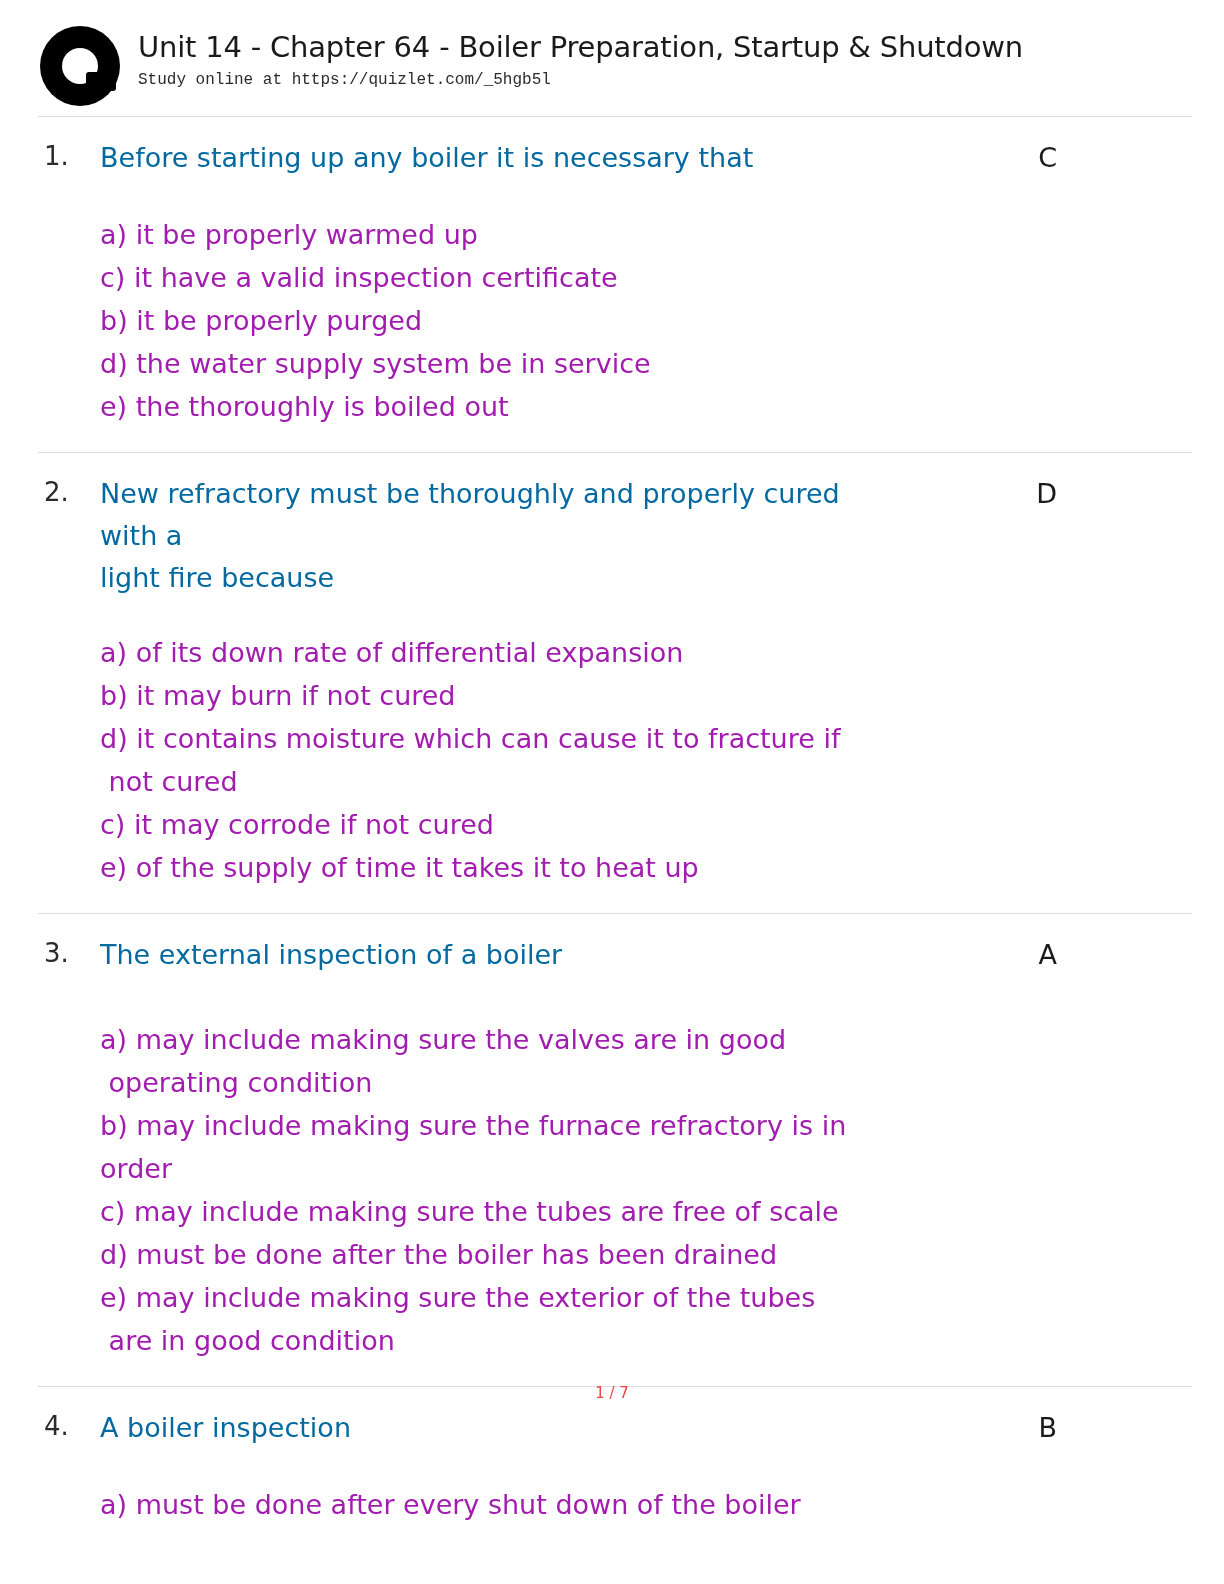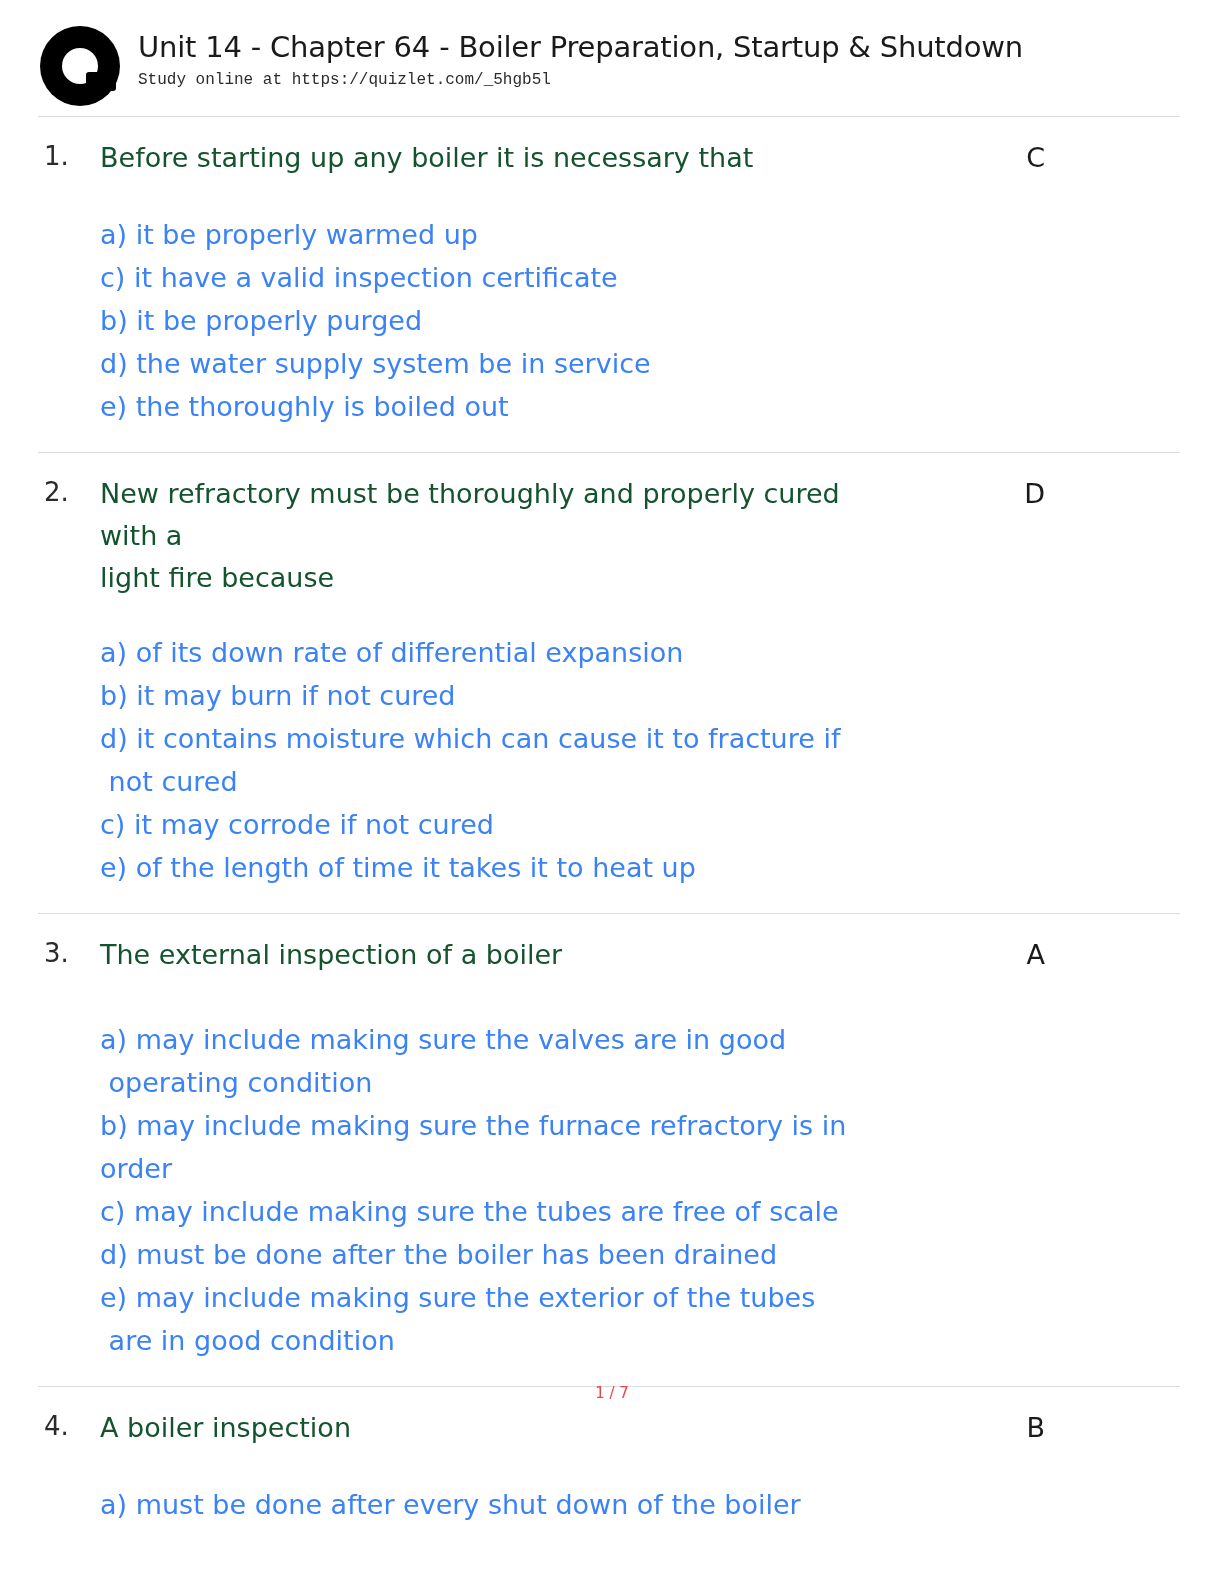--- a/index.html
+++ b/index.html
@@ -12,21 +12,21 @@
     height: 1584px;
     font-family: "DejaVu Sans", sans-serif;
     color: #000000;
     position: relative;
     overflow: hidden;
   }
   .page {
     width: 1224px;
     height: 1424px;
     box-sizing: border-box;
-    padding: 22px 44px 0 38px;
+    padding: 22px 32px 0 38px;
     position: relative;
   }
 
   
   .header {
     display: flex;
     align-items: flex-start;
     gap: 18px;
     padding-left: 2px;
     margin-bottom: 10px;
@@ -98,28 +98,28 @@
     box-sizing: border-box;
   }
   .qbody {
     flex: 1 1 auto;
     position: relative;
     min-width: 0;
   }
   .qtext {
     font-size: 27px;
     line-height: 42px;
-    color: #14532d;
+    color: #0369a1;
     max-width: 830px;
   }
   .choices {
     margin-top: 34px;
     font-size: 27px;
     line-height: 43px;
-    color: #3b82f6;
+    color: #a21caf;
   }
   .choices .choice {
     white-space: pre-wrap;
   }
   .answer {
     position: absolute;
     right: 135px;
     top: 0;
     font-size: 27px;
     line-height: 42px;
@@ -184,21 +184,21 @@
       <div class="qtext" style="white-space: pre-wrap;">New refractory must be thoroughly and properly cured
 with a
 light fire because</div>
       <div class="answer">D</div>
       <div class="choices">
         <div class="choice">a) of its down rate of differential expansion</div>
         <div class="choice">b) it may burn if not cured</div>
         <div class="choice">d) it contains moisture which can cause it to fracture if
  not cured</div>
         <div class="choice">c) it may corrode if not cured</div>
-        <div class="choice">e) of the length of time it takes it to heat up</div>
+        <div class="choice">e) of the supply of time it takes it to heat up</div>
       </div>
     </div>
   </div>
 
   <hr class="divider">
 
   <div class="qblock" id="q3">
     <div class="qnum">3.</div>
     <div class="qbody">
       <div class="qtext">The external inspection of a boiler</div>

